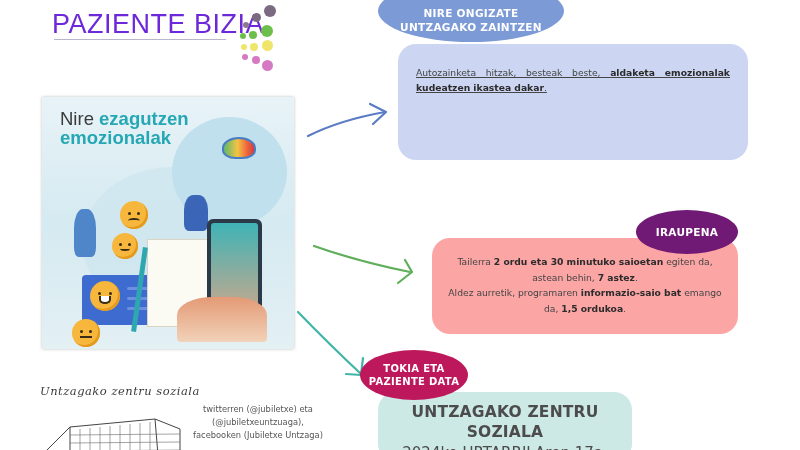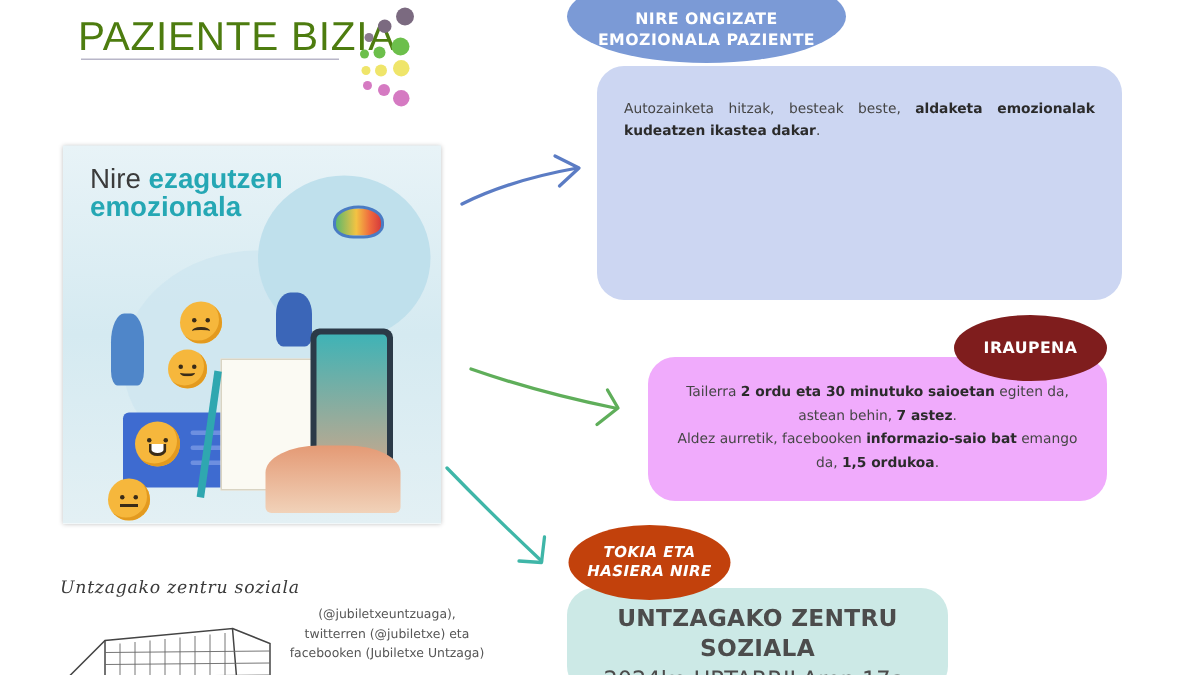--- a/index.html
+++ b/index.html
@@ -1,21 +1,21 @@
 <!DOCTYPE html>
 <html><head>
   <meta charset="utf-8">
   <style>
     * { box-sizing: border-box; margin: 0; padding: 0; }
     html, body { width: 800px; height: 450px; overflow: hidden; background: #ffffff; }
     body { position: relative; font-family: "DejaVu Sans", sans-serif; color: #3a3a3a; }
 
     
     .logo { position: absolute; left: 52px; top: 8px; width: 220px; height: 60px; }
-    .logo-line1 { position: absolute; left: 0; top: 2px; font-family: "Liberation Sans", sans-serif; font-size: 27px; color: #4d7c0f; letter-spacing: 0.5px; white-space: nowrap; line-height: 28px; }
+    .logo-line1 { position: absolute; left: 0; top: 2px; font-family: "Liberation Sans", sans-serif; font-size: 27px; color: #6d28d9; letter-spacing: 0.5px; white-space: nowrap; line-height: 28px; }
     .logo-rule { position: absolute; left: 2px; top: 31px; width: 172px; height: 1px; background: #b8b6c8; }
     .logo-line2 { position: absolute; left: 1px; top: 33px; font-family: "Liberation Sans", sans-serif; font-size: 21px; color: #5e5a86; white-space: nowrap; line-height: 22px; }
     .dot { position: absolute; border-radius: 50%; }
 
     
     .poster { position: absolute; left: 42px; top: 97px; width: 252px; height: 252px; background: linear-gradient(180deg, #e8f3f7 0%, #d5eaf1 50%, #e3f0f4 100%); box-shadow: 0 0 3px rgba(0,0,0,0.25); overflow: hidden; }
     .poster-title { position: absolute; left: 18px; top: 12px; font-family: "Liberation Sans", sans-serif; font-size: 18.5px; line-height: 19px; color: #3b3b3b; }
     .poster-title .teal { color: #25a7b4; font-weight: bold; }
     .head-bubble { position: absolute; left: 130px; top: 20px; width: 115px; height: 110px; border-radius: 50%; background: #bfe0ec; }
     .circle-bg { position: absolute; left: 40px; top: 70px; width: 180px; height: 150px; border-radius: 50%; background: #cde6ef; opacity: 0.7; }
@@ -31,29 +31,29 @@
     .book { position: absolute; left: 135px; top: 200px; width: 90px; height: 45px; background: linear-gradient(180deg, #e49a75, #f1d2b9); border-radius: 40% 40% 4px 4px; }
     .person { position: absolute; border-radius: 40% 40% 20% 20%; }
     .pencil { position: absolute; left: 95px; top: 150px; width: 5px; height: 85px; background: #2fa7b0; transform: rotate(8deg); }
 
     
     .arrows { position: absolute; left: 0; top: 0; width: 800px; height: 450px; pointer-events: none; }
 
     
     .pill { position: absolute; border-radius: 50%; display: flex; align-items: center; justify-content: center; text-align: center; color: #ffffff; font-family: "DejaVu Sans", sans-serif; font-weight: bold; font-size: 10.5px; line-height: 14px; letter-spacing: 0.3px; }
     .pill-blue { left: 378px; top: -20px; width: 186px; height: 62px; background: #7b9ad6; z-index: 3; padding-top: 18px; }
-    .pill-green { left: 636px; top: 210px; width: 102px; height: 44px; background: #7f1d1d; z-index: 3; }
-    .pill-teal { left: 379px; top: 350px; width: 108px; height: 50px; background: #c2410c; z-index: 3; font-size: 10px; line-height: 13px; font-style: italic; }
+    .pill-green { left: 636px; top: 210px; width: 102px; height: 44px; background: #701a75; z-index: 3; }
+    .pill-teal { left: 360px; top: 350px; width: 108px; height: 50px; background: #be185d; z-index: 3; font-size: 10px; line-height: 13px; }
 
     
     .card { position: absolute; border-radius: 18px; font-size: 9.2px; line-height: 14.5px; color: #454545; }
     .card b { color: #2b2b2b; }
-    .card-blue { left: 398px; top: 44px; width: 350px; height: 156px; background: #ccd6f2; padding: 22px 18px 10px 18px; text-align: justify; }
+    .card-blue { left: 398px; top: 44px; width: 350px; height: 116px; background: #ccd6f2; padding: 22px 18px 10px 18px; text-align: justify; text-decoration: underline; }
     .card-blue p + p { margin-top: 14px; }
-    .card-green { left: 432px; top: 238px; width: 306px; height: 96px; background: #f0abfc; padding: 16px 14px 8px 14px; text-align: center; line-height: 15.5px; }
+    .card-green { left: 432px; top: 238px; width: 306px; height: 96px; background: #fca5a5; padding: 16px 14px 8px 14px; text-align: center; line-height: 15.5px; }
     .card-teal { left: 378px; top: 392px; width: 254px; height: 70px; background: #cce9e6; padding: 10px 10px; text-align: center; }
     .teal-place { font-family: "DejaVu Sans", sans-serif; font-weight: bold; font-size: 15.5px; color: #4c4c4c; letter-spacing: 0.2px; line-height: 20px; }
     .teal-date { font-family: "DejaVu Sans", sans-serif; font-size: 15px; color: #4c4c4c; line-height: 22px; }
 
     
     .script-title { position: absolute; left: 40px; top: 384px; font-family: "DejaVu Serif", serif; font-style: italic; font-size: 11.5px; color: #3a3a3a; letter-spacing: 0.5px; }
     .building { position: absolute; left: 40px; top: 405px; width: 145px; height: 50px; }
     .social { position: absolute; left: 188px; top: 403px; width: 140px; text-align: center; font-size: 8.3px; line-height: 13px; color: #555; }
   </style>
 </head>
@@ -78,21 +78,21 @@
     <span class="dot" style="left:210px;top:52px;width:11px;height:11px;background:#d57ac2;"></span>
   </div>
 </div>
 
 <div class="poster">
   <div class="circle-bg"></div>
   <div class="head-bubble"></div>
   <div class="brain"></div>
   <div class="poster-title">
     <span>Nire </span><span class="teal">ezagutzen</span><br>
-    <span class="teal">emozionala</span><br>
+    <span class="teal">emozionalak</span><br>
   </div>
 
   <div class="person" style="left:32px;top:112px;width:22px;height:48px;background:#4f86c9;"></div>
   <div class="person" style="left:142px;top:98px;width:24px;height:36px;background:#3b66b8;"></div>
 
   <div class="face" style="left:78px;top:104px;width:28px;height:28px;">
     <span class="eye" style="left:8px;"></span>
       <span class="eye" style="left:17px;"></span>
     <span class="mouth" style="border-bottom:none;border-top:2px solid #3a2c18;border-radius:50% 50% 0 0;top:62%;"></span>
   </div>
@@ -132,49 +132,49 @@
   <path d="M370 104 L386 112 L373 124" stroke="#5b7cc4" stroke-width="2.2" fill="none" stroke-linecap="round" stroke-linejoin="round"></path>
   <path d="M314 246 Q 360 262 410 272" stroke="#5fae5a" stroke-width="2.2" fill="none" stroke-linecap="round"></path>
   <path d="M405 260 L412 272 L398 283" stroke="#5fae5a" stroke-width="2.2" fill="none" stroke-linecap="round" stroke-linejoin="round"></path>
   <path d="M298 312 Q 330 345 361 374" stroke="#3fb6a8" stroke-width="2.2" fill="none" stroke-linecap="round"></path>
   <path d="M363 358 L361 375 L346 374" stroke="#3fb6a8" stroke-width="2.2" fill="none" stroke-linecap="round" stroke-linejoin="round"></path>
 </svg>
 
 <div class="pill pill-blue">
   <div>
     <span>NIRE ONGIZATE</span><br>
-    <span>EMOZIONALA PAZIENTE</span>
+    <span>UNTZAGAKO ZAINTZEN</span>
   </div>
 </div>
 <div class="card card-blue">
   <p>
     <span>Autozainketa hitzak, besteak beste, </span><b>aldaketa emozionalak kudeatzen ikastea dakar</b><span>.</span>
   </p>
 </div>
 
 <div class="card card-green">
   <div>
     <span>Tailerra </span><b>2 ordu eta 30 minutuko saioetan</b><span> egiten da, astean behin, </span><b>7 astez</b><span>.</span>
   </div>
   <div>
-    <span>Aldez aurretik, facebooken </span><b>informazio-saio bat</b><span> emango da, </span><b>1,5 ordukoa</b><span>.</span>
+    <span>Aldez aurretik, programaren </span><b>informazio-saio bat</b><span> emango da, </span><b>1,5 ordukoa</b><span>.</span>
   </div>
 </div>
 <div class="pill pill-green">
   <span>IRAUPENA</span>
 </div>
 
 <div class="card card-teal">
   <div class="teal-place">UNTZAGAKO ZENTRU SOZIALA</div>
   <div class="teal-date">2024ko URTARRILAren 17a,</div>
 </div>
 <div class="pill pill-teal">
   <div>
     <span>TOKIA ETA</span><br>
-    <span>HASIERA NIRE</span>
+    <span>PAZIENTE DATA</span>
   </div>
 </div>
 
 <div class="script-title">Untzagako zentru soziala</div>
 <svg class="building" viewBox="0 0 145 50">
   <path d="M2 50 L30 22 L115 14 L118 50" stroke="#444" stroke-width="1" fill="none"></path>
   <path d="M30 22 L30 50" stroke="#444" stroke-width="1"></path>
   <path d="M115 14 L140 24 L140 50" stroke="#444" stroke-width="1" fill="none"></path>
   <g stroke="#666" stroke-width="0.6">
     <line x1="40" y1="24" x2="40" y2="50"></line>
@@ -184,16 +184,16 @@
     <line x1="80" y1="20" x2="80" y2="50"></line>
       <line x1="90" y1="19" x2="90" y2="50"></line>
     <line x1="100" y1="18" x2="100" y2="50"></line>
       <line x1="110" y1="17" x2="110" y2="50"></line>
     <line x1="30" y1="30" x2="140" y2="29"></line>
       <line x1="30" y1="38" x2="140" y2="37"></line>
     <line x1="30" y1="46" x2="140" y2="45"></line>
   </g>
 </svg>
 <div class="social">
+  <div>twitterren (@jubiletxe) eta</div>
   <div>(@jubiletxeuntzuaga),</div>
-  <div>twitterren (@jubiletxe) eta</div>
   <div>facebooken (Jubiletxe Untzaga)</div>
 </div>
 
 </body></html>

